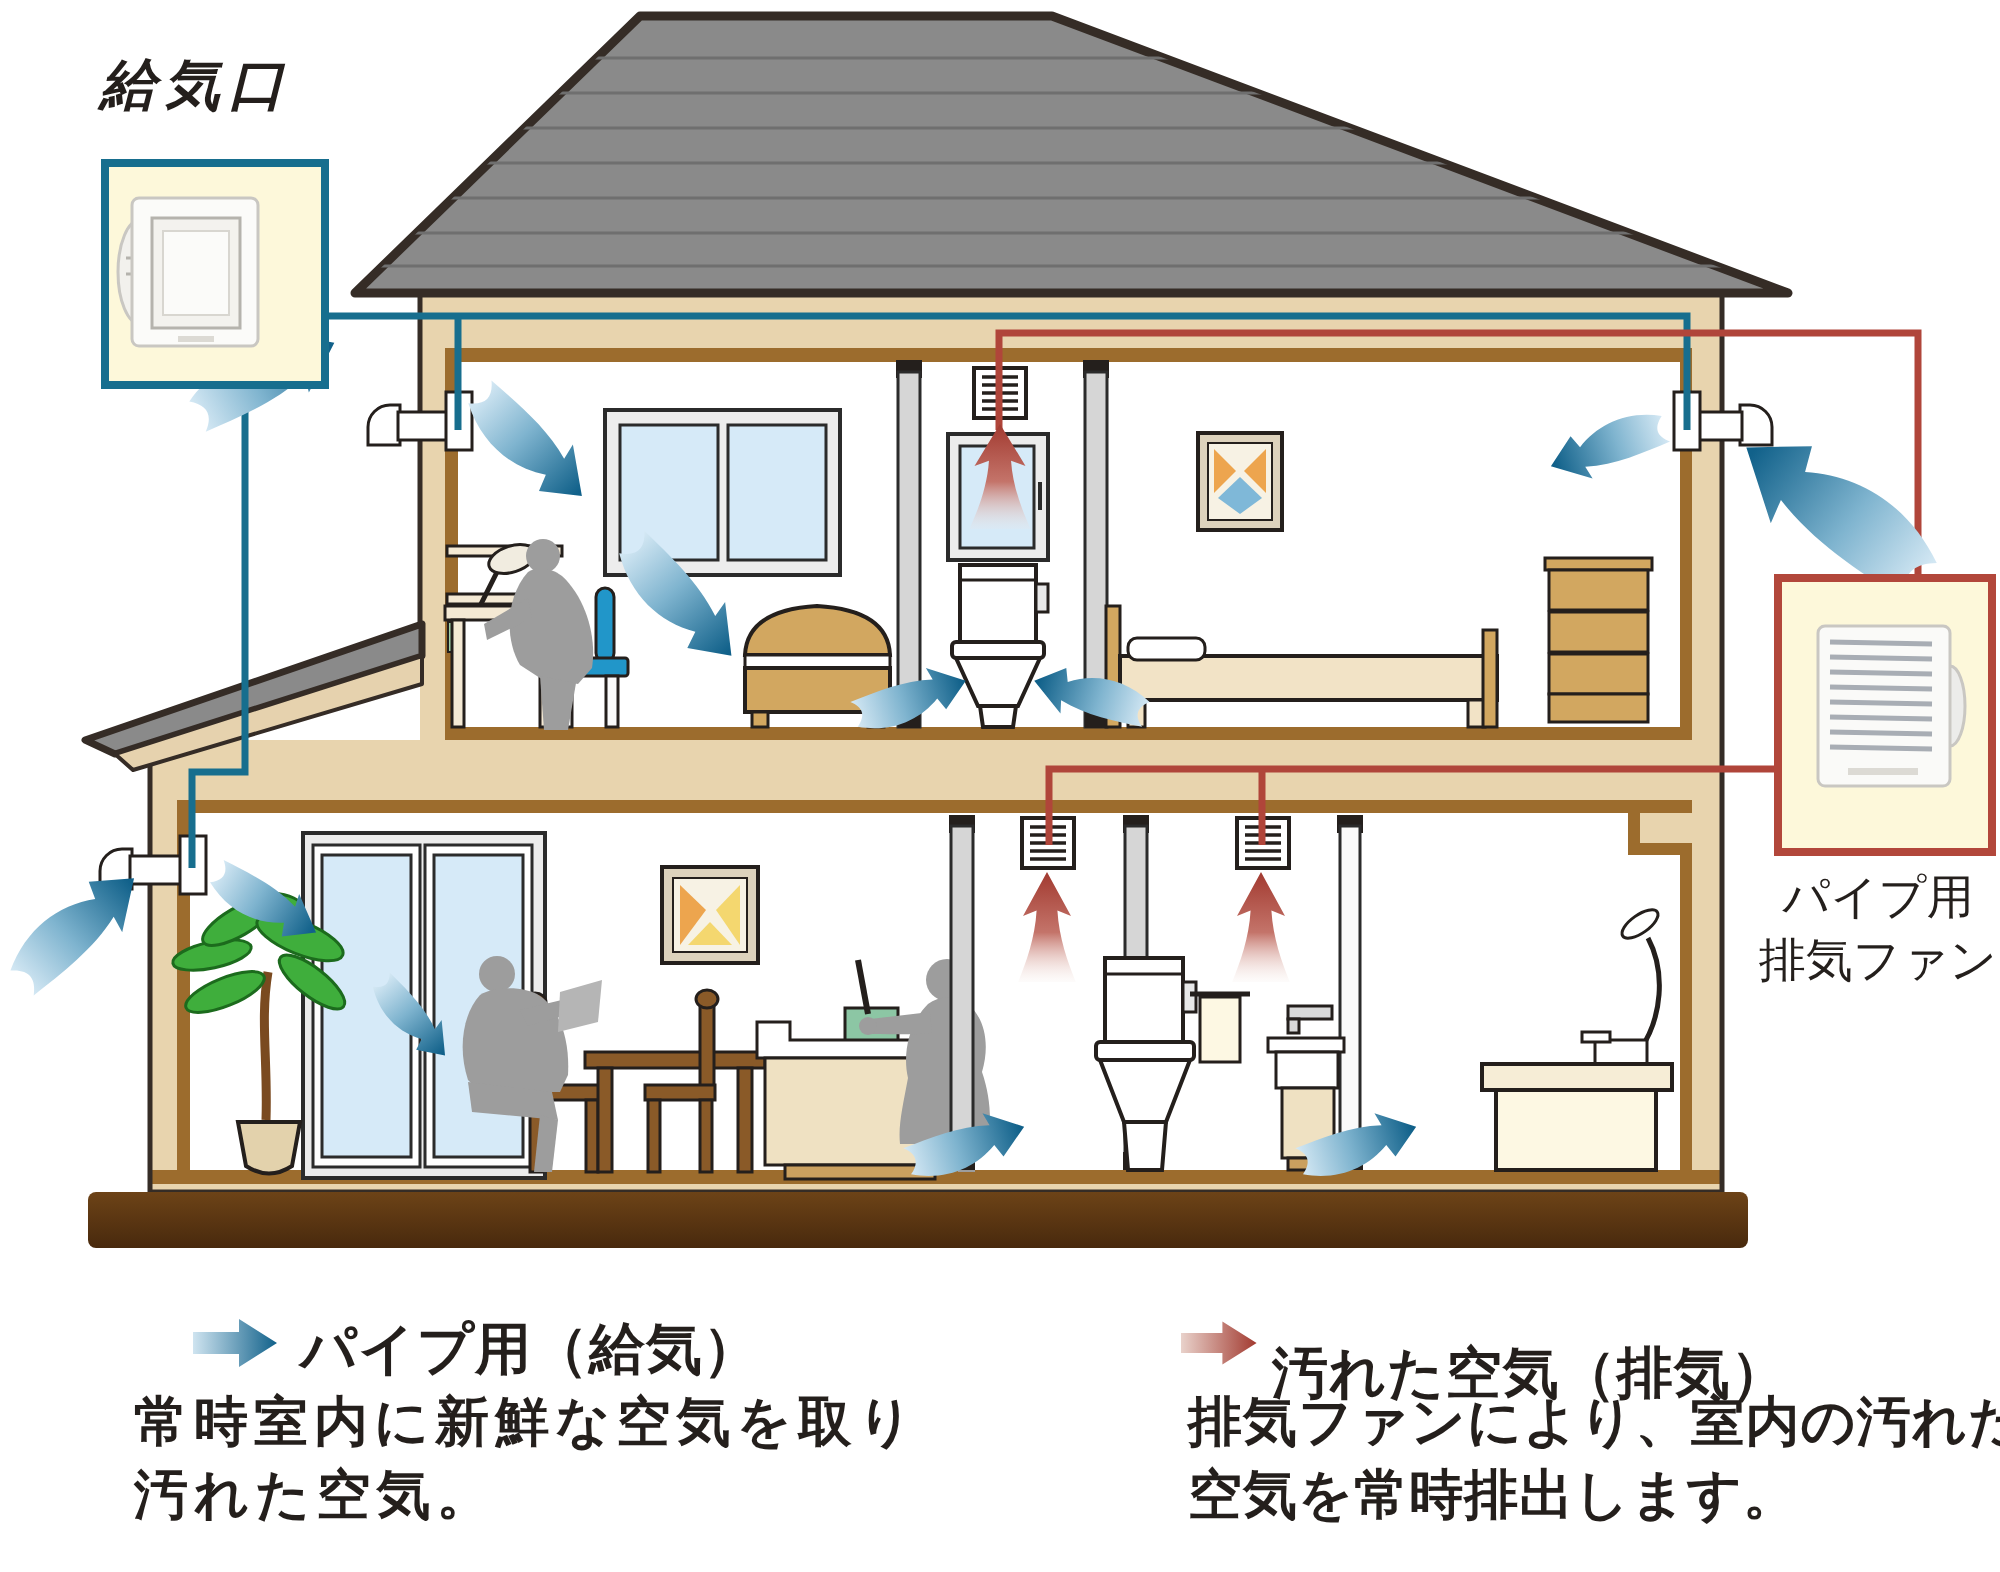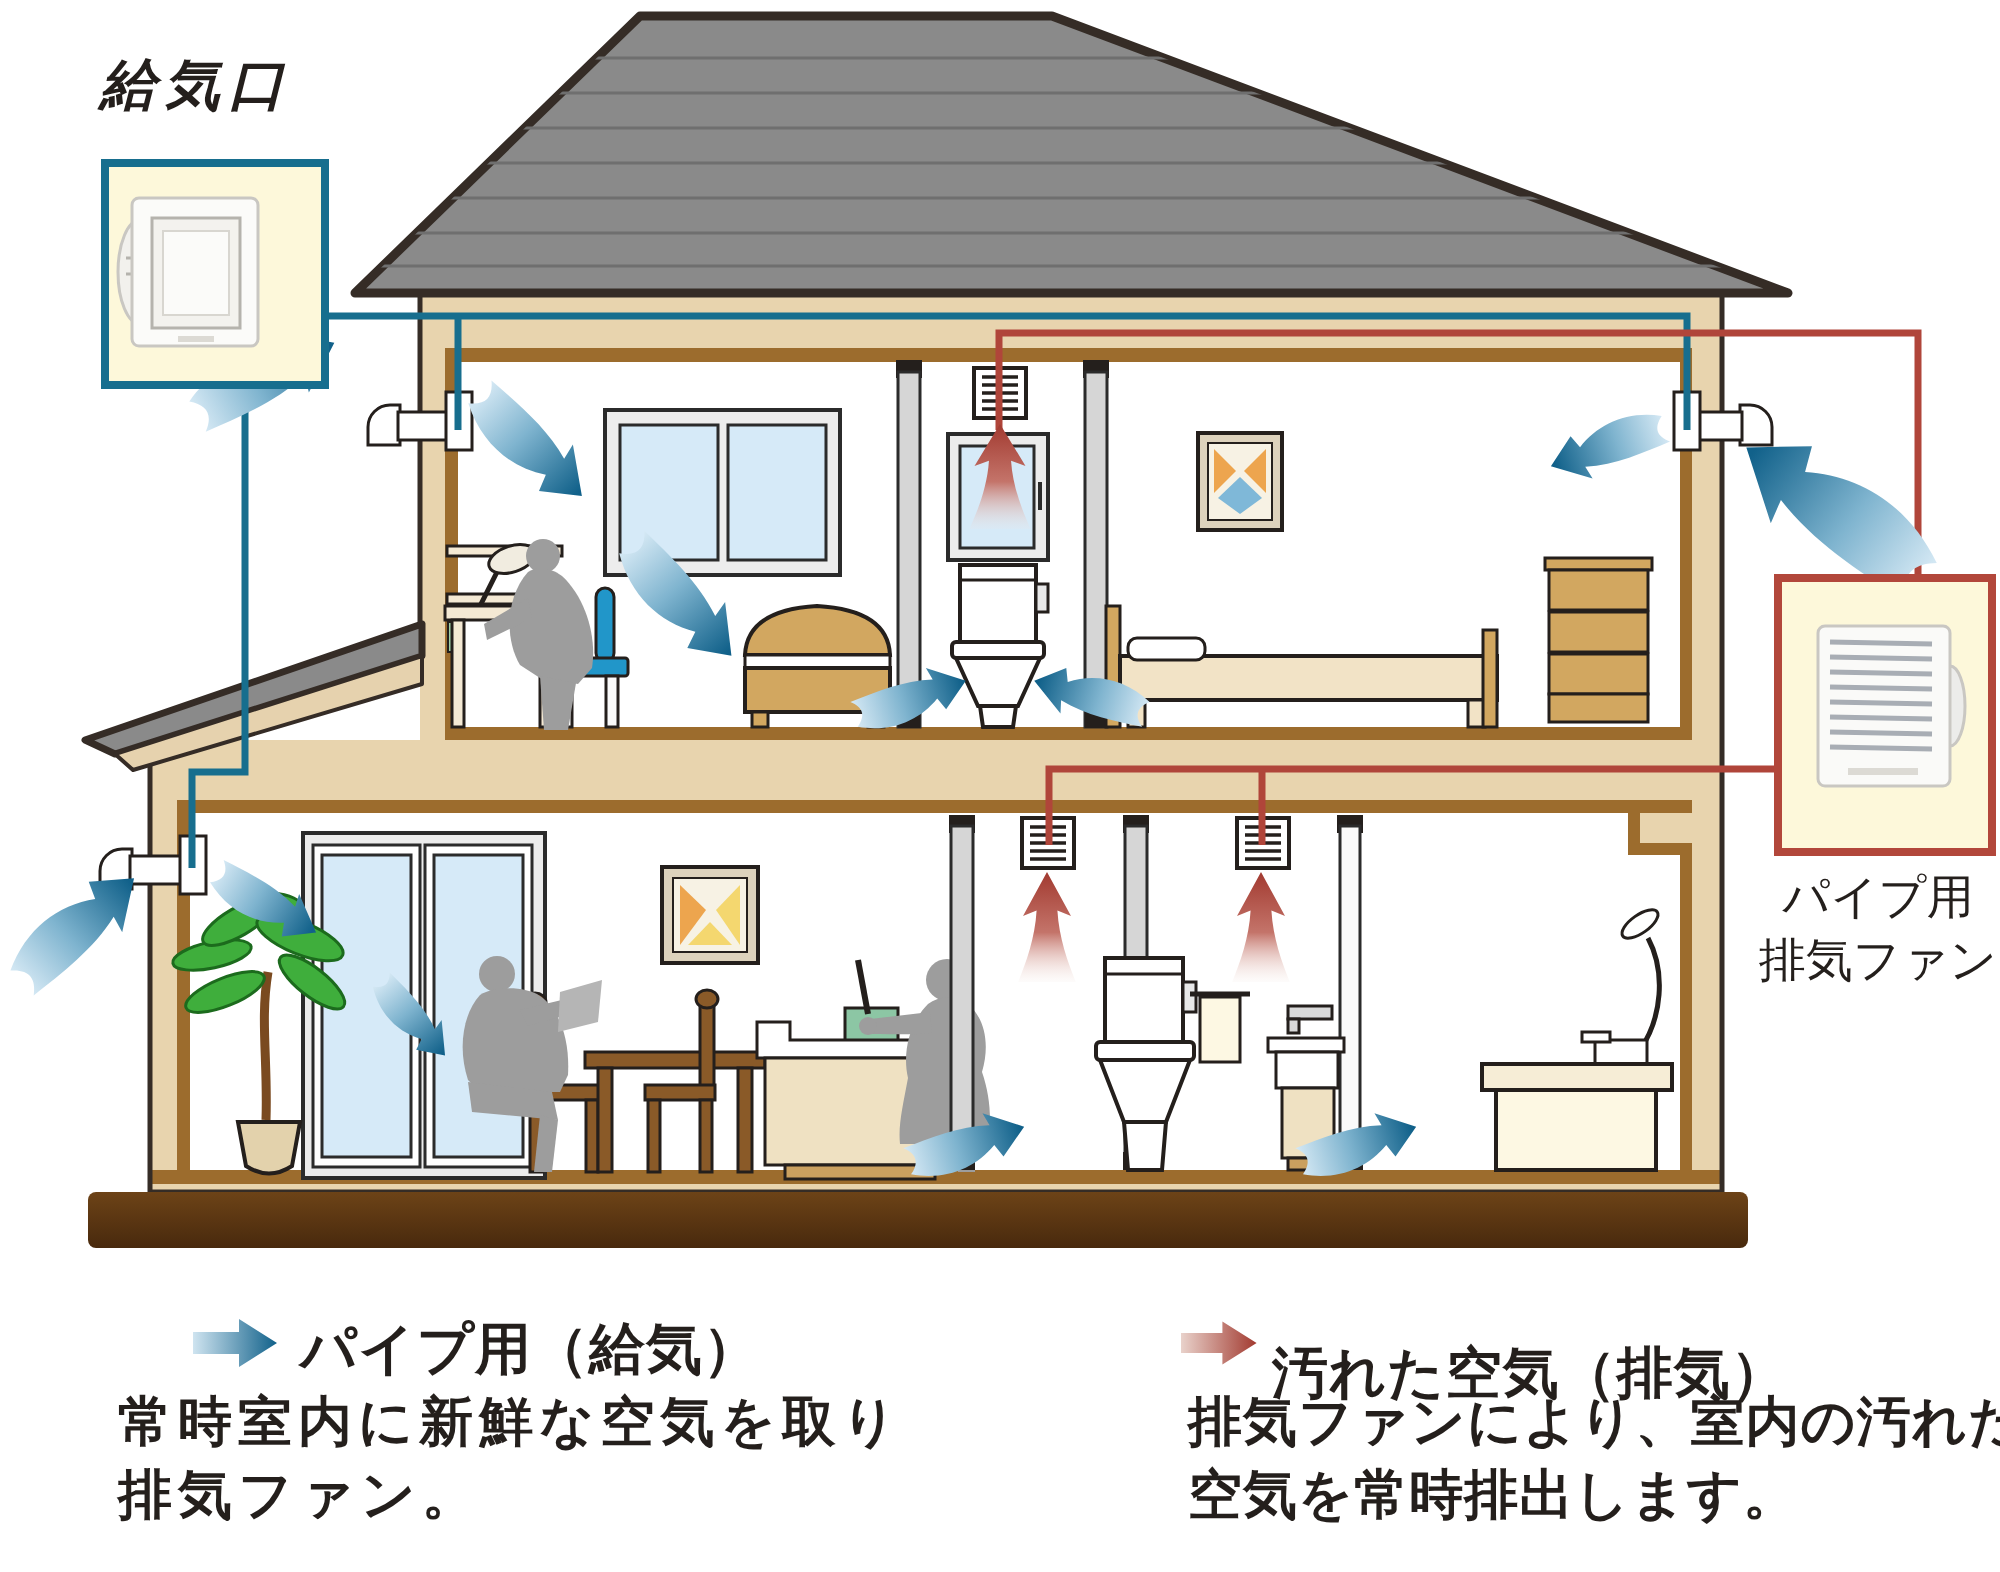--- a/index.html
+++ b/index.html
@@ -4,21 +4,21 @@
 <style>
   html,body{margin:0;padding:0;background:#ffffff;}
   .stage{position:relative;width:2000px;height:1572px;background:#ffffff;overflow:hidden;
          font-family:"Liberation Serif","DejaVu Serif",serif;color:#241f1c;}
   .stage svg{position:absolute;left:0;top:0;}
   .t{position:absolute;white-space:nowrap;}
   .callout-label{font-size:56px;letter-spacing:8px;font-weight:600;font-style:italic;}
   .fan-label{left:1756px;top:866px;width:244px;text-align:center;font-size:47px;line-height:63px;font-weight:400;white-space:normal;}
   .legend-title{font-size:56px;font-weight:700;letter-spacing:1px;}
   .legend-desc{font-size:54px;line-height:73px;font-weight:600;}
-  .ls-wide{letter-spacing:6px;}
+  .ls-wide{letter-spacing:6px;margin-left:16px;}
   .ls-tight{letter-spacing:1px;}
 </style>
 </head>
 <body>
 
 <div class="stage">
 
 <svg width="2000" height="1572" viewBox="0 0 2000 1572">
   <defs>
     <linearGradient id="gSwoosh" gradientUnits="userSpaceOnUse" x1="0" y1="0" x2="106" y2="0">
@@ -390,21 +390,21 @@
   <div class="t callout-label" style="left:100px;top:48px;">給気口</div>
 
   <div class="t fan-label">
     <div>パイプ用</div>
     <div>排気ファン</div>
   </div>
 
   <div class="t legend-title" style="left:300px;top:1312px;">パイプ用（給気）</div>
   <div class="t legend-desc ls-wide" style="left:118px;top:1386px;">
     <div>常時室内に新鮮な空気を取り</div>
-    <div>排気ファン。</div>
+    <div>汚れた空気。</div>
   </div>
 
   <div class="t legend-title" style="left:1272px;top:1336px;">汚れた空気（排気）</div>
   <div class="t legend-desc ls-tight" style="left:1188px;top:1386px;">
     <div>排気ファンにより、室内の汚れた</div>
     <div>空気を常時排出します。</div>
   </div>
 
 </div>
 

